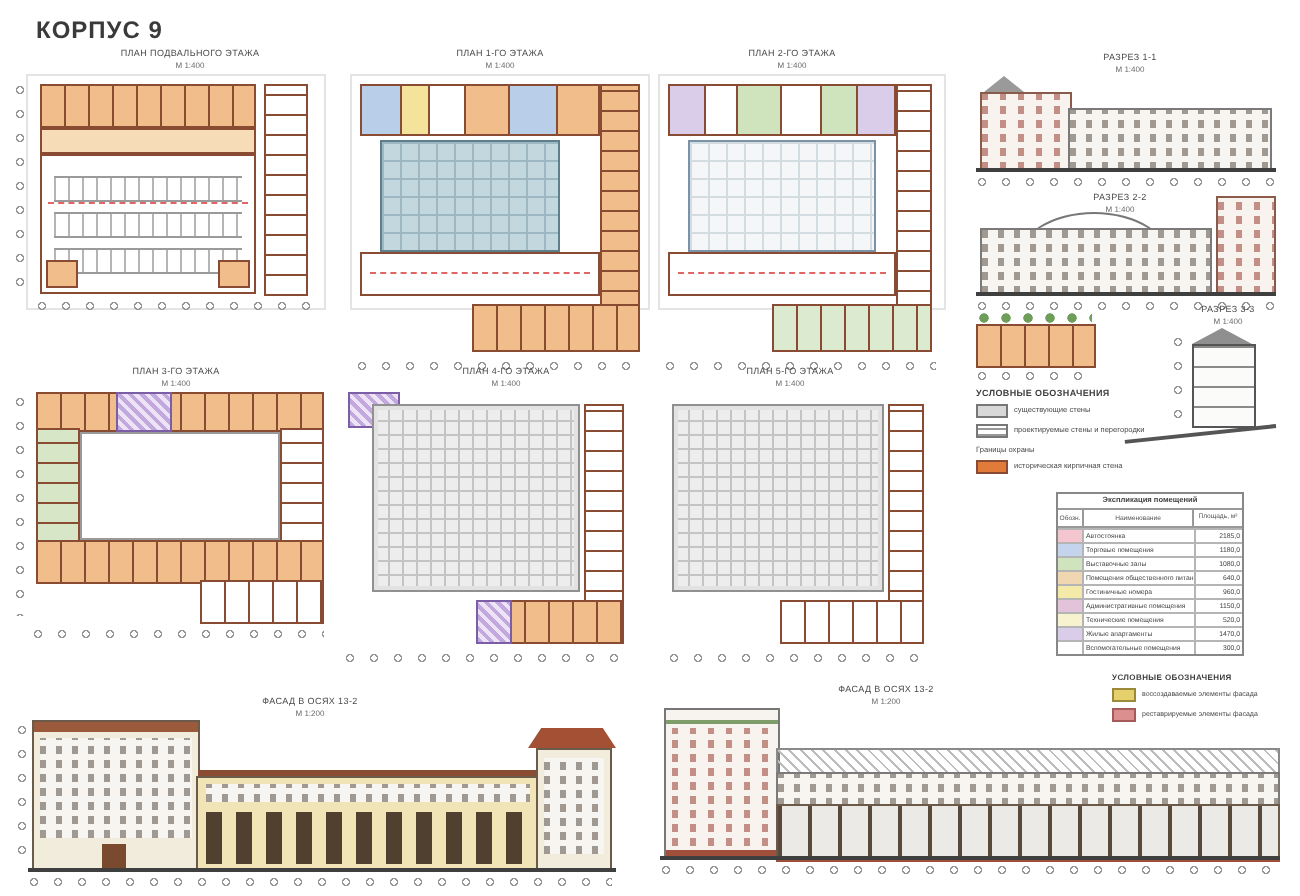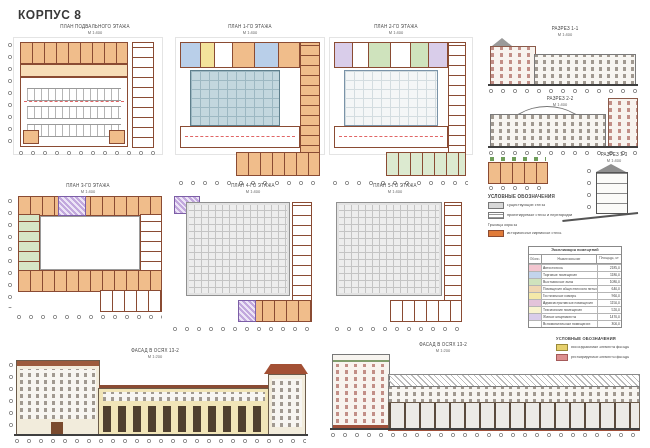--- a/index.html
+++ b/index.html
@@ -87,21 +87,21 @@
   .c3{flex:1;font-size:3.4px;color:#444;text-align:right;padding-right:1px;line-height:6px;}
   .h1{width:12px;border-right:1px solid #999;line-height:8px;}
   .h2{width:54px;border-right:1px solid #999;line-height:8px;}
   .h3{flex:1;line-height:4px;padding-top:1px;}
 </style>
 </head>
 <body>
 
 <div id="sheet">
 
-  <div class="abs sheet-title" style="left:18px;top:8px;">КОРПУС 8</div>
+  <div class="abs sheet-title" style="left:18px;top:8px;">КОРПУС 9</div>
 
   <div class="abs t" style="left:40px;top:24px;width:110px;">
     <span class="ttl">ПЛАН ПОДВАЛЬНОГО ЭТАЖА</span>
     <span class="scl">М 1:400</span>
   </div>
   <div class="abs dimframe" style="left:13px;top:37px;width:148px;height:116px;"></div>
   <div class="abs cells-h" style="left:20px;top:42px;width:106px;height:20px;"></div>
   <div class="abs corridor" style="left:20px;top:64px;width:106px;height:11px;"></div>
   <div class="abs hall" style="left:20px;top:77px;width:106px;height:68px;">
     <div class="park" style="left:6px;right:6px;top:10px;height:11px;"></div>

